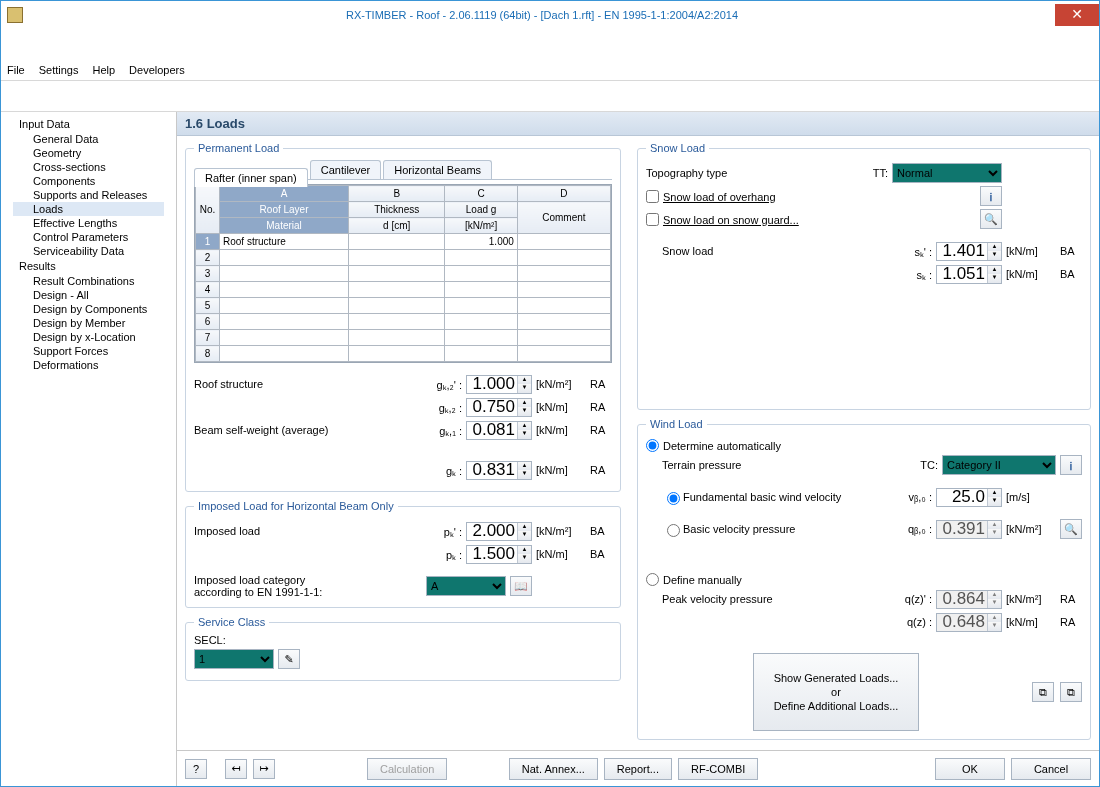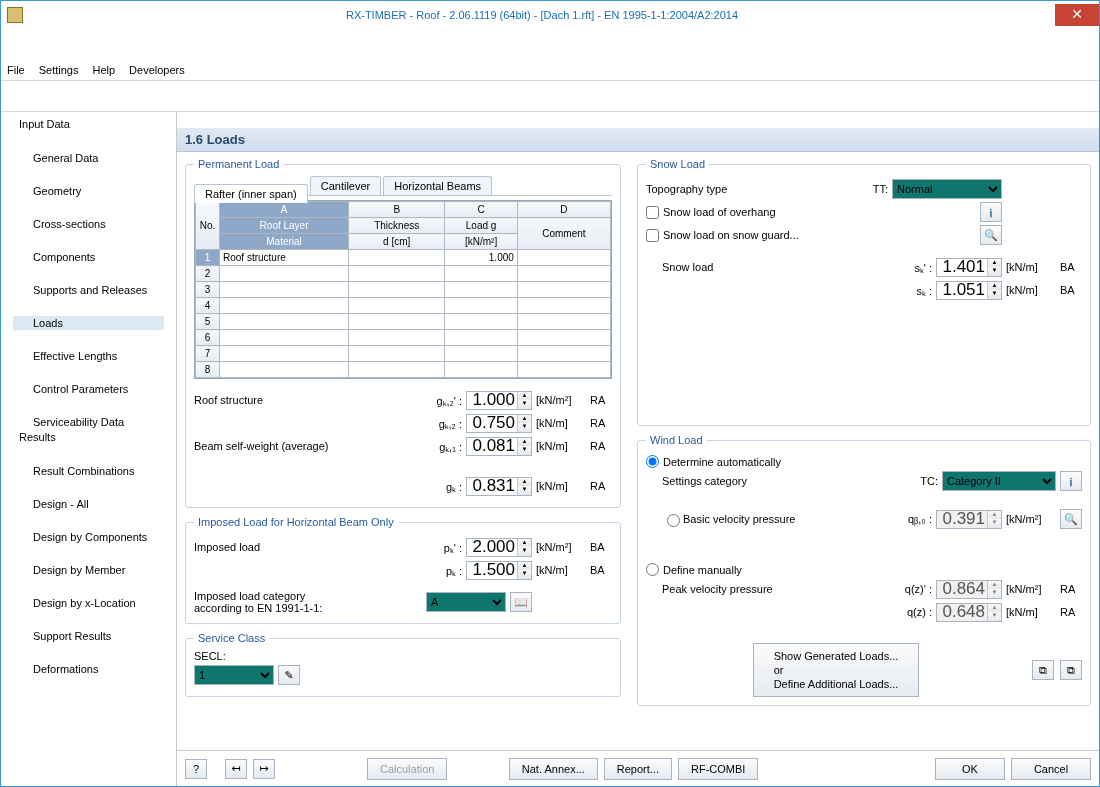--- a/index.html
+++ b/index.html
@@ -7,23 +7,23 @@
 .window { width:1100px; height:787px; border:1px solid #3a95d6; display:flex; flex-direction:column;gap:30px; }
 .titlebar { height:28px; background:#fff; display:flex; align-items:center; color:#1a6db5; font-size:12px; }
 .titlebar .icon { width:16px;height:16px;margin:0 6px;background:#d9c070;border:1px solid #8a7030; }
 .titlebar .title { flex:1; text-align:center; }
 .titlebar .close { width:44px;height:22px;background:#c74434;color:#fff;text-align:center;font-size:14px;line-height:20px;margin:0; }
 .menubar { height:22px; background:#fff; border-bottom:1px solid #d8d8d8; padding:0 6px; display:flex; align-items:center; gap:14px; }
 .menubar span { cursor:default; }
 .body { flex:1; display:flex; border-top:1px solid #d8d8d8; }
 .tree { width:176px; border-right:1px solid #c8c8c8; background:#fff; padding:4px 12px; overflow:hidden; }
 .tree .h { padding:2px 6px; }
-.tree .it { padding:1px 6px 1px 20px; white-space:nowrap;margin-top:19px; }
+.tree .it { padding:1px 6px 1px 20px; white-space:nowrap; }
 .tree .sel { background:#dde8f5; }
-.main { flex:1; display:flex; flex-direction:column;margin-top:16px; }
+.main { flex:1; display:flex; flex-direction:column; }
 .mainhdr { background:linear-gradient(#e2eaf4,#cfdceb); padding:4px 8px; color:#2a4a6a; font-weight:bold; font-size:13px; border-bottom:1px solid #b8c6d6; }
 .cols { flex:1; display:flex; }
 .col { padding:6px 8px 0 8px; }
 .colL { width:452px; }
 .colR { flex:1; }
 fieldset { border:1px solid #c8d4e2; border-radius:3px; margin:0 0 8px 0; padding:6px 8px 8px 8px; }
 legend { color:#2a5a9a; padding:0 4px; }
 .tabs { display:flex; border-bottom:1px solid #b8c4d2; }
 .tab { padding:3px 10px; border:1px solid #b8c4d2; border-bottom:none; background:#f0f4fa; margin-right:2px; border-radius:3px 3px 0 0; cursor:default; }
 .tab.act { background:#fff; position:relative; top:8px; }
@@ -39,26 +39,26 @@
 .sym { width:40px; text-align:right; padding-right:4px; }
 .spin { width:66px; height:19px; border:1px solid #a8b4c2; display:inline-flex; background:#fff; }
 .spin.dis { background:#f0f0f0; color:#808080; }
 .spin input { border:none; width:50px; text-align:right; padding:0 2px; background:transparent; font-size:17px; }
 .spin .btns { width:14px; display:flex; flex-direction:column; }
 .spin .b { flex:1; border-left:1px solid #c0c8d2; background:linear-gradient(#f8f8f8,#e4e8ee); font-size:6px; text-align:center; line-height:7px; }
 .unit { width:54px; padding-left:4px; }
 .tag { width:26px; padding-left:4px; }
 select { height:20px; border:1px solid #a8b4c2; background:#0f766e; font-size:11px; }
 .ibtn { width:22px;height:20px;border:1px solid #a8b4c2;background:linear-gradient(#fafbfc,#e6eaef);display:inline-flex;align-items:center;justify-content:center;font-size:11px; }
-label.ck { display:flex; align-items:center; gap:4px; }
+label.ck { display:flex; align-items:flex-end; gap:4px;text-decoration:underline; }
 label.ck input { margin:0; }
 .footer { height:36px; border-top:1px solid #c8c8c8; display:flex; align-items:center; padding:0 8px; gap:6px; background:#fff; }
 .btn { height:22px; padding:0 12px; border:1px solid #a8b4c2; background:linear-gradient(#fafbfc,#e6eaef); display:inline-flex;align-items:center;justify-content:center; }
 .btn.dis { color:#a0a0a0; }
-.bigbtn { border:1px solid #a8b4c2; background:linear-gradient(#fafbfc,#e6eaef); padding:5px 20px; line-height:14px; }
+.bigbtn { border:1px solid #a8b4c2; background:linear-gradient(#fafbfc,#e6eaef); text-align:center; padding:17px 20px; line-height:14px; }
 .radiorow { display:flex; align-items:center; gap:4px; margin:3px 0; }
 .radiorow input { margin:0; }
 </style>
 </head>
 <body>
 
 <div class="window">
   <div class="titlebar">
     <div class="icon"></div>
     <div class="title">RX-TIMBER - Roof - 2.06.1119 (64bit) - [Dach 1.rft] - EN 1995-1-1:2004/A2:2014</div>
@@ -81,21 +81,21 @@
       <div class="it sel">Loads</div>
       <div class="it">Effective Lengths</div>
       <div class="it">Control Parameters</div>
       <div class="it">Serviceability Data</div>
       <div class="h">Results</div>
       <div class="it">Result Combinations</div>
       <div class="it">Design - All</div>
       <div class="it">Design by Components</div>
       <div class="it">Design by Member</div>
       <div class="it">Design by x-Location</div>
-      <div class="it">Support Results</div>
+      <div class="it">Support Forces</div>
       <div class="it">Deformations</div>
     </div>
     <div class="main">
       <div class="mainhdr">1.6 Loads</div>
       <div class="cols">
         <div class="col colL">
           <fieldset>
             <legend>Permanent Load</legend>
             <div class="tabs">
               <div class="tab act">Rafter (inner span)</div>
@@ -349,27 +349,42 @@
               </div>
           </fieldset>
 
           <fieldset>
             <legend>Wind Load</legend>
             <div class="radiorow">
                 <input type="radio" checked="" style="">
                 <span>Determine automatically</span>
               </div>
             <div class="row">
-                <span class="lbl" style="padding-left:16px">Settings category</span>
+                <span class="lbl" style="padding-left:16px">Terrain pressure</span>
                 <span class="sym">TC:</span>
                 <select style="width:114px"><option>Category II</option></select>
                 <span style="width:4px"></span>
                 <span class="ibtn" style="color:#2a5a9a;font-weight:bold;">ℹ</span>
               </div>
             <div style="height:6px"></div>
+            <div class="row">
+                <span style="width:16px"></span>
+                <input type="radio" checked="" style="">
+                <span class="lbl">Fundamental basic wind velocity</span>
+                <span class="sym">vᵦ,₀ :</span>
+                <span class="spin">
+                  <input value="25.0" style="">
+                  <span class="btns">
+                    <span class="b">▲</span>
+                    <span class="b">▼</span>
+                  </span>
+                </span>
+                <span class="unit">[m/s]</span>
+                <span class="tag"></span>
+              </div>
             <div style="height:6px"></div>
             <div class="row">
                 <span style="width:16px"></span>
                 <input type="radio" style="">
                 <span class="lbl">Basic velocity pressure</span>
                 <span class="sym">qᵦ,₀ :</span>
                 <span class="spin dis">
                   <input disabled="" value="0.391" style="">
                   <span class="btns">
                     <span class="b">▲</span>

